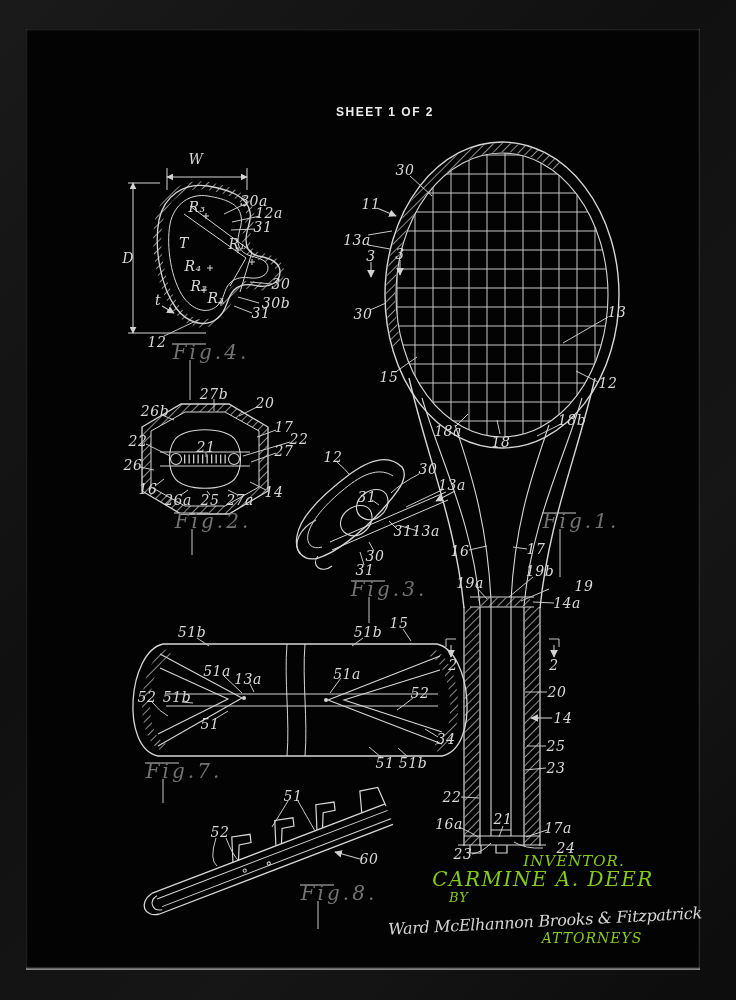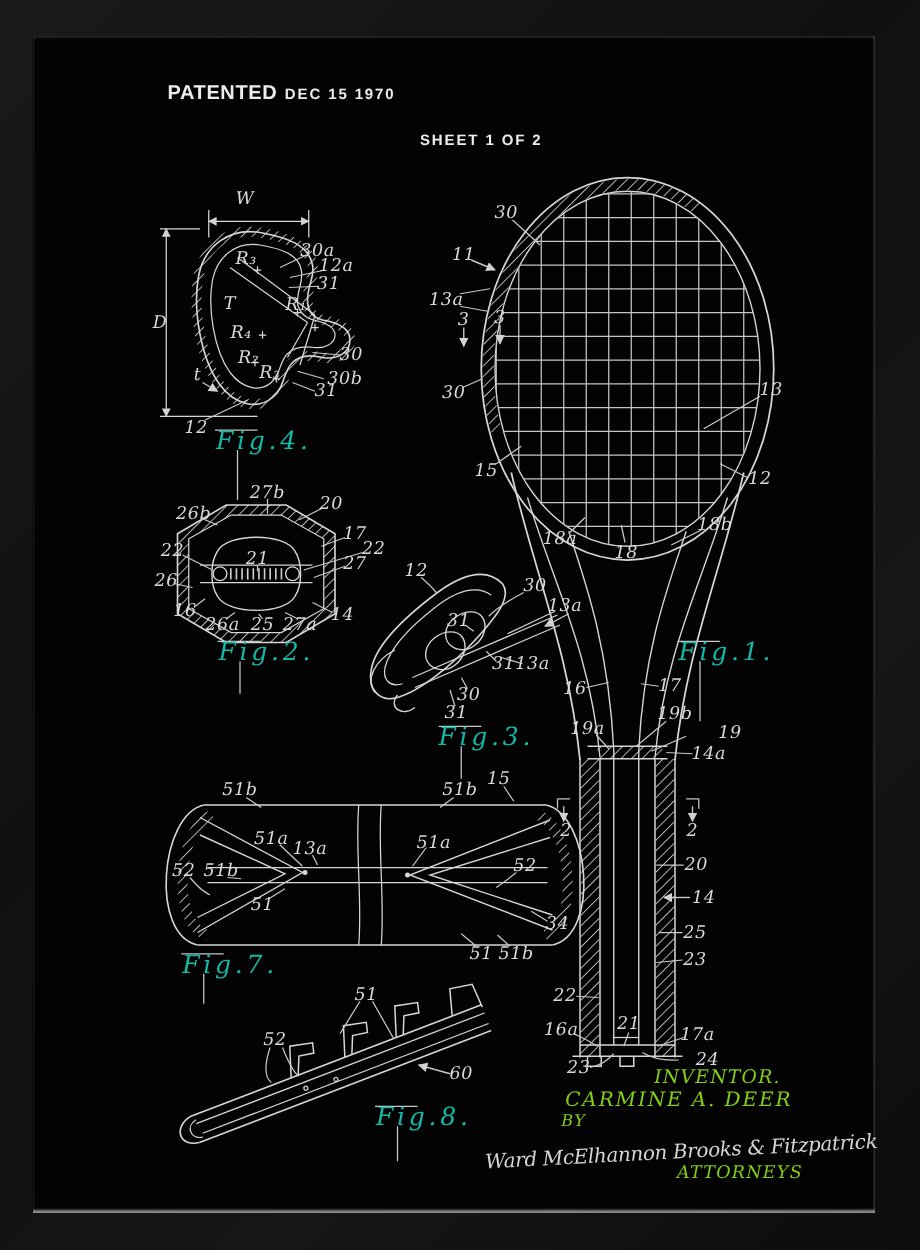--- a/index.html
+++ b/index.html
@@ -11,31 +11,31 @@
          box-shadow:inset 0 -3px 2px -1px rgba(210,210,210,.65),
                     inset -2px 0 2px -1px rgba(140,140,140,.35),
                     inset 0 2px 2px -1px rgba(110,110,110,.35),
                     inset 2px 0 2px -1px rgba(90,90,90,.30);}
   #scene{position:absolute;inset:0;}
   svg{position:absolute;left:0;top:0;}
   
   .rl{position:absolute;transform:translate(-50%,-50%);font:italic 14px "DejaVu Serif",serif;
       color:#d9d9d9;letter-spacing:.5px;white-space:nowrap;}
   .fc{position:absolute;transform:translate(-50%,-50%);font:italic 20px "DejaVu Serif",serif;
-      color:#14b8a6;letter-spacing:3px;white-space:nowrap;}
+      color:#737373;letter-spacing:3px;white-space:nowrap;}
   .hdr{position:absolute;color:#ececec;white-space:nowrap;}
   #patented{left:134px;top:66px;font-family:"Liberation Sans",sans-serif;font-weight:700;font-size:16px;letter-spacing:.5px;}
   #patented .date{font-size:12px;letter-spacing:1.5px;margin-left:6px;}
   #patno{left:484px;top:64px;font-family:"DejaVu Sans",sans-serif;font-size:20px;letter-spacing:3px;}
   #sheet{left:385px;top:112px;transform:translate(-50%,-50%);font-family:"Liberation Sans",sans-serif;
          font-weight:700;font-size:12px;letter-spacing:1.5px;}
   .inv{position:absolute;transform:translate(-50%,-50%);color:#84cc16;white-space:nowrap;
        font-family:"DejaVu Serif",serif;font-style:italic;}
   #inv-h{left:574px;top:861px;font-size:15px;letter-spacing:1px;}
-  #inv-n{left:543px;top:879px;font-size:16px;letter-spacing:1.5px;}
+  #inv-n{left:543px;top:879px;font-size:20px;letter-spacing:1.5px;}
   #inv-by{left:459px;top:897px;font-size:13px;letter-spacing:1px;}
   #inv-sig{left:545px;top:921px;font-size:16px;transform:translate(-50%,-50%) rotate(-3deg);letter-spacing:-.3px;color:#d5d5d5;}
   #inv-at{left:592px;top:938px;font-size:14px;letter-spacing:1px;}
 </style>
 </head>
 <body>
 
 <div id="poster">
   <div id="frame"></div>
   <div id="paper"></div>
@@ -174,23 +174,20 @@
         <path d="M400,260 L400,275" marker-end="url(#ah)"></path>
         <path d="M451,645 L451,657" marker-end="url(#ah)"></path>
         <path d="M554,645 L554,657" marker-end="url(#ah)"></path>
         <path d="M552,718 L531,718" marker-end="url(#ah)"></path>
         <path d="M360,859 L335,852" marker-end="url(#ah)"></path>
         <path d="M162,306 L174,313" marker-end="url(#ah)"></path>
         <path d="M455,491 L436,501" marker-end="url(#ah)"></path>
       </g>
     </svg>
 
-    <div class="hdr" id="patented">
-      <span>PATENTED</span><span class="date">DEC 15 1970</span>
-    </div>
     <div class="hdr" id="sheet">SHEET 1 OF 2</div>
 
     <span class="fc" style="left:581px;top:521px">Fig.1.</span>
     <span class="fc" style="left:213px;top:521px">Fig.2.</span>
     <span class="fc" style="left:389px;top:589px">Fig.3.</span>
     <span class="fc" style="left:211px;top:352px">Fig.4.</span>
     <span class="fc" style="left:184px;top:771px">Fig.7.</span>
     <span class="fc" style="left:339px;top:893px">Fig.8.</span>
 
     <div>

